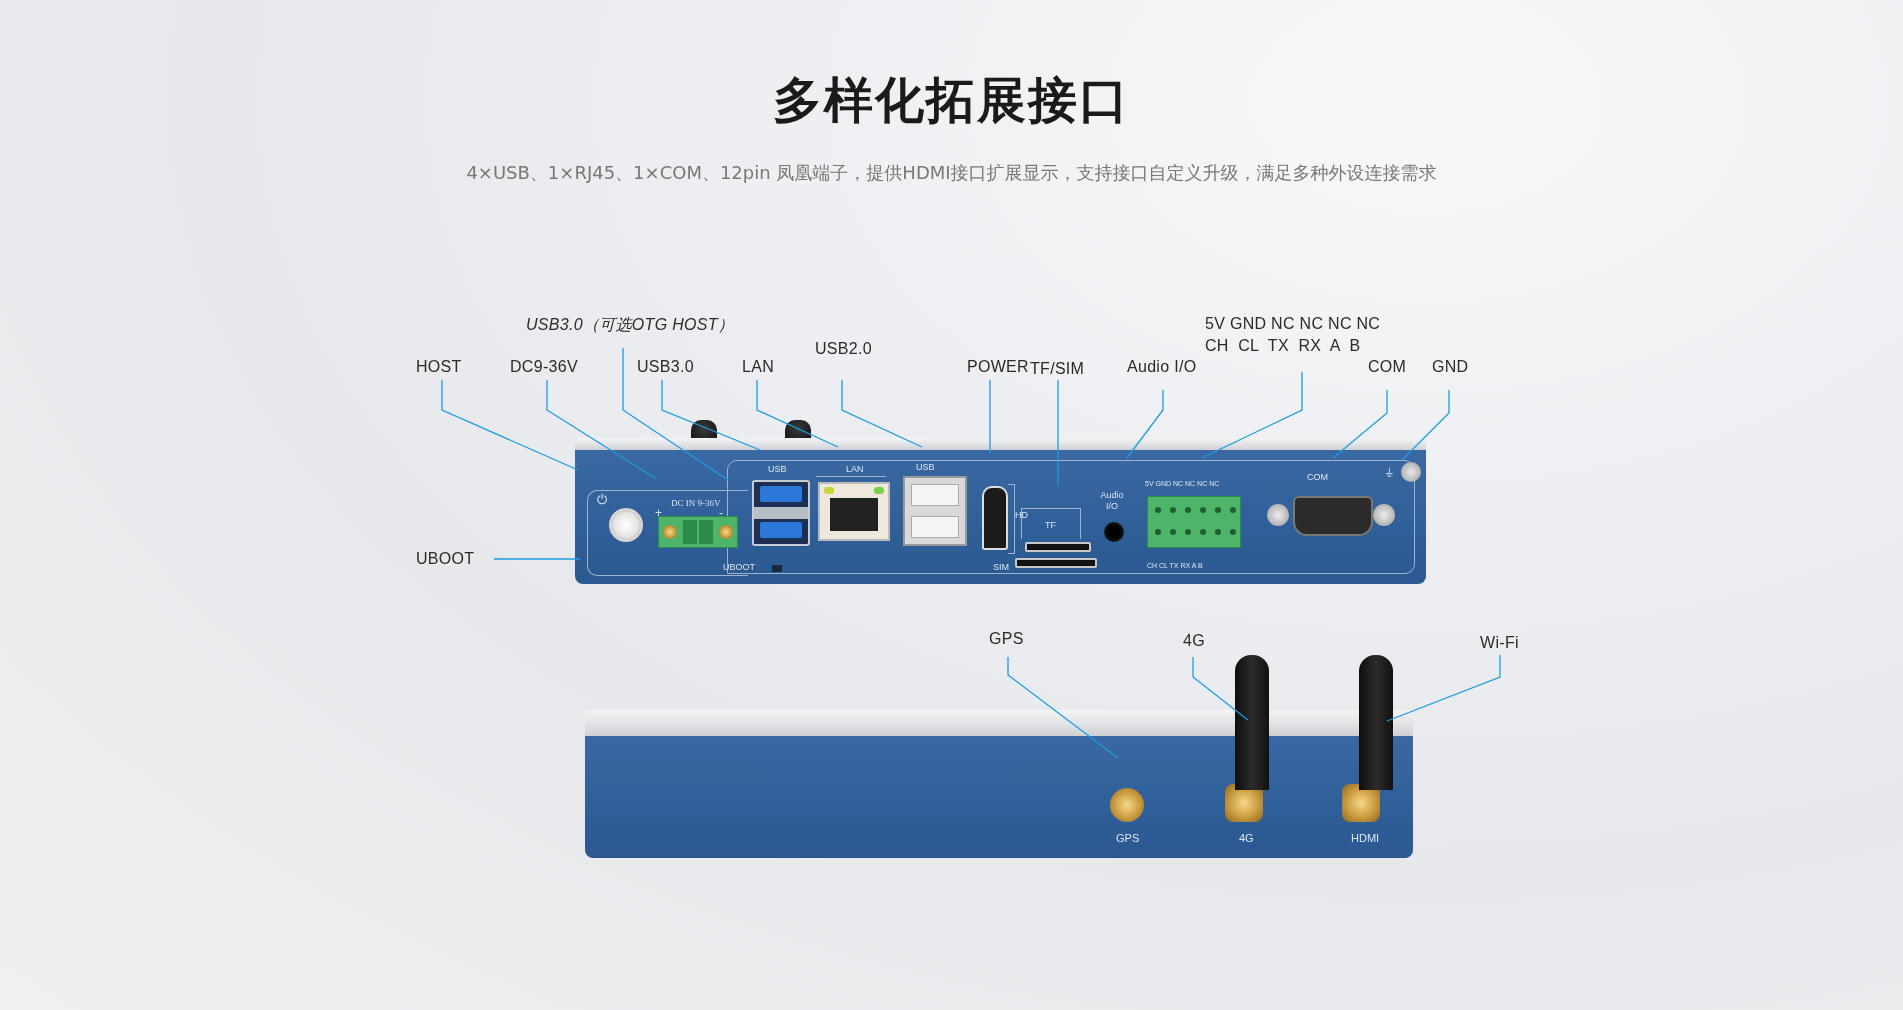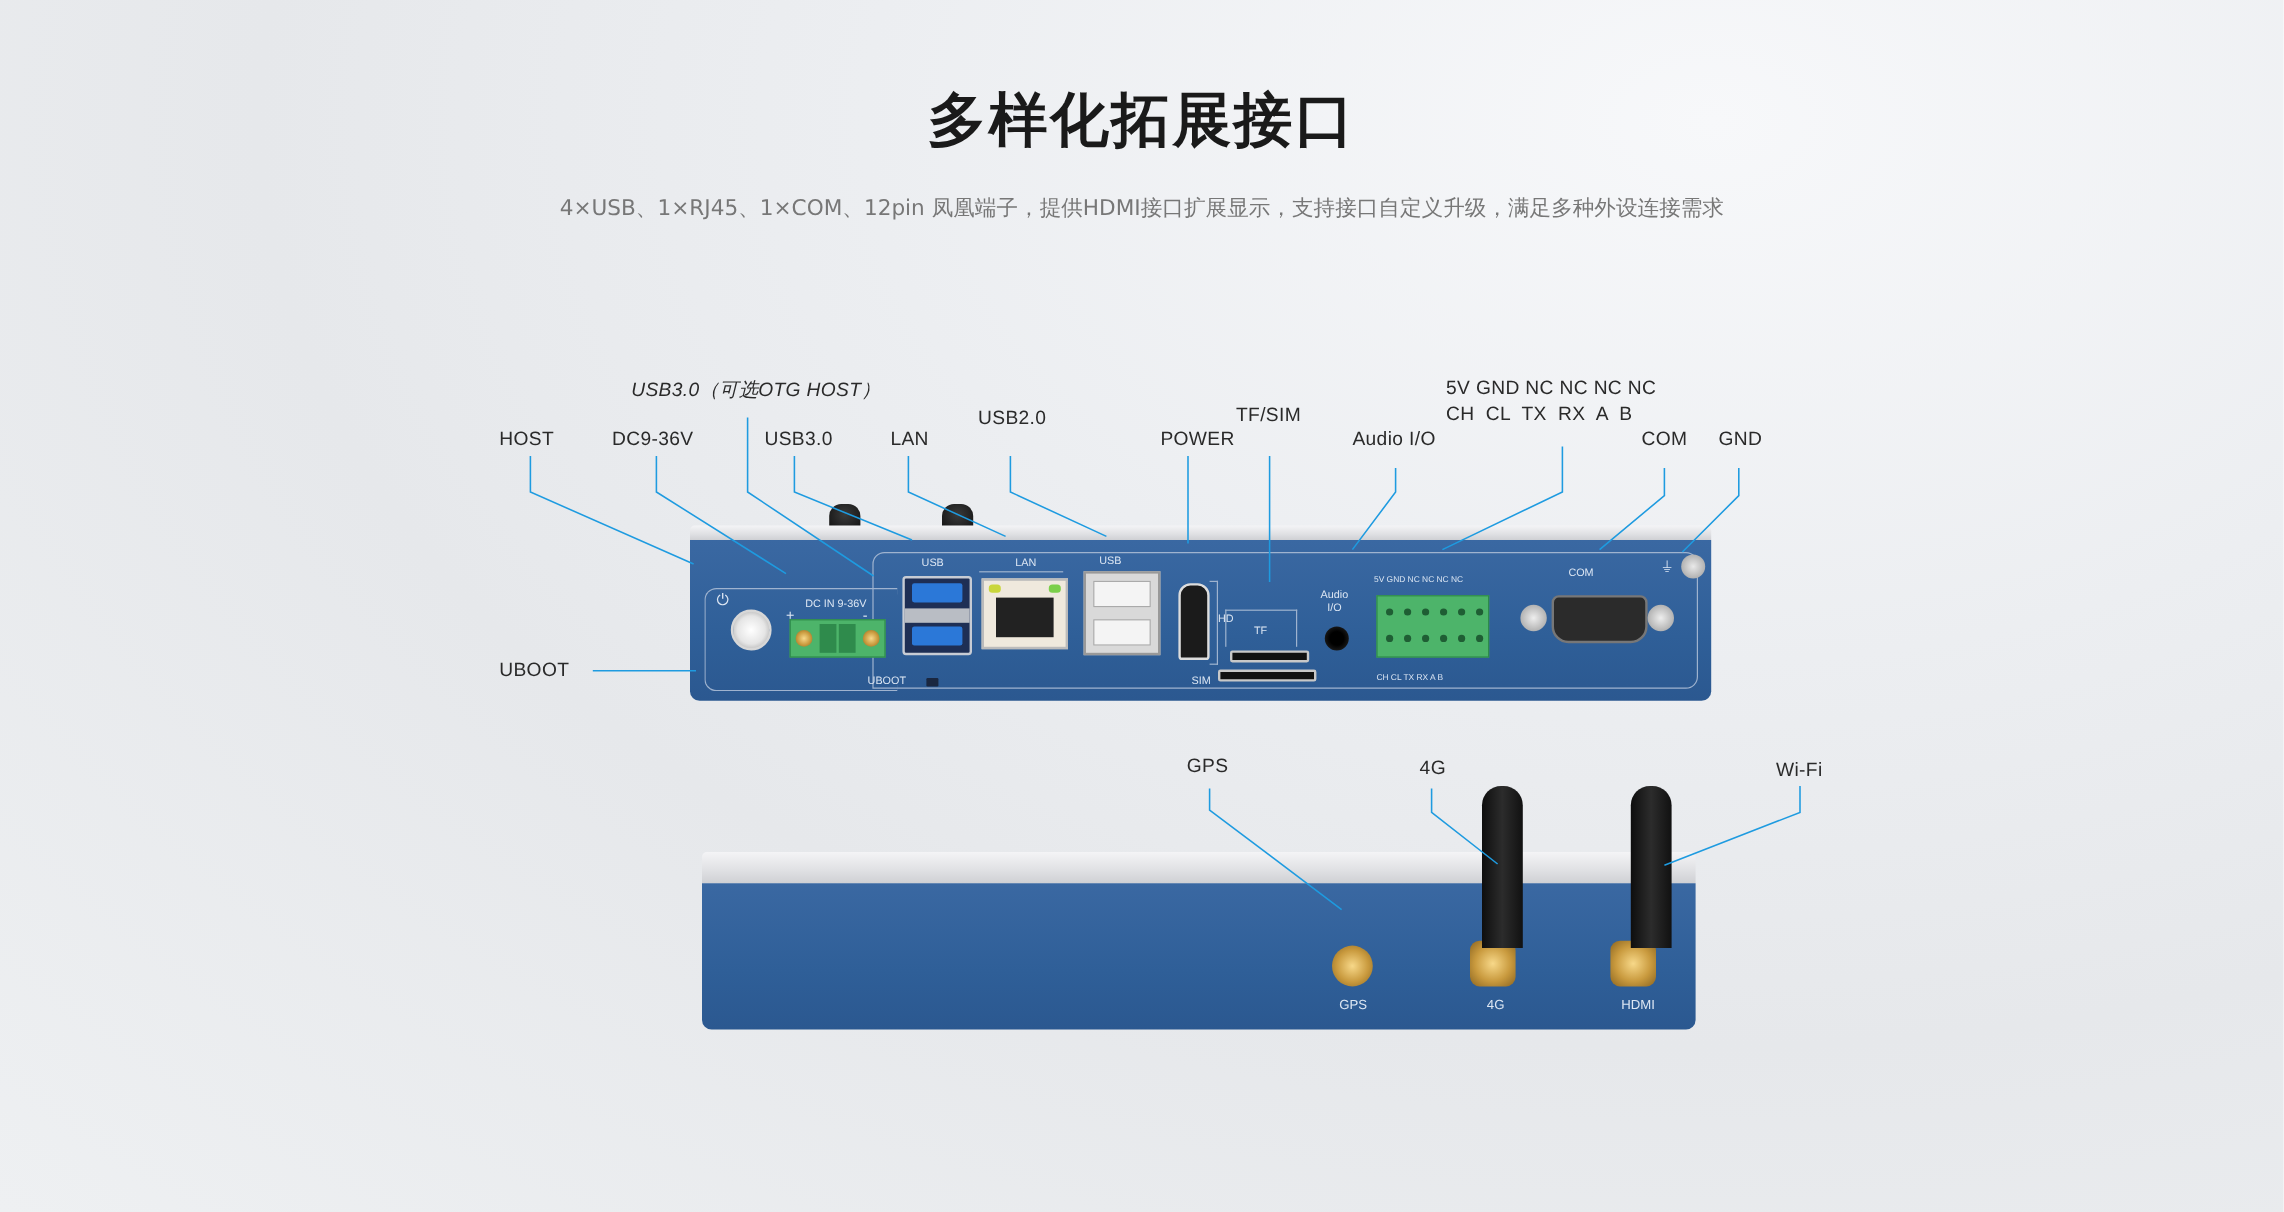--- a/index.html
+++ b/index.html
@@ -42,21 +42,21 @@
   <div class="abs lid" style="left:2px;top:18px;width:851px;height:12px;border-radius:4px 4px 0 0;"></div>
 
   <div class="abs panel" style="left:2px;top:30px;width:851px;height:134px;">
 
     <div class="frame" style="left:12px;top:40px;width:160px;height:84px;border-right:none;border-radius:10px 0 0 10px;"></div>
     <div class="frame" style="left:152px;top:10px;width:686px;height:112px;border-radius:10px 10px 10px 0;"></div>
 
     <div class="abs" style="left:22px;top:42px;color:#dce6f3;font-size:13px;">⏻</div>
     <div class="abs" style="left:34px;top:58px;width:30px;height:30px;border-radius:50%;background:radial-gradient(circle,#ffffff 0%,#e5e5e5 55%,#9a9a9a 100%);border:2px solid #d7d7d7;"></div>
 
-    <div class="plabel" style="left:96px;top:48px;">DC IN 9-36V</div>
+    <div class="plabel" style="left:96px;top:48px;font-family:Liberation Serif, serif;">DC IN 9-36V</div>
     <div class="plabel" style="left:80px;top:56px;font-size:12px;">+</div>
     <div class="plabel" style="left:144px;top:56px;font-size:12px;">-</div>
     <div class="green" style="left:83px;top:66px;width:78px;height:30px;">
       <div class="brass" style="left:4px;top:8px;width:14px;height:14px;"></div>
       <div style="position:absolute;left:24px;top:3px;width:14px;height:24px;background:#2f8b4c;"></div>
       <div style="position:absolute;left:40px;top:3px;width:14px;height:24px;background:#2f8b4c;"></div>
       <div class="brass" style="left:60px;top:8px;width:14px;height:14px;"></div>
     </div>
     <div class="plabel" style="left:148px;top:112px;">UBOOT</div>
     <div class="abs" style="left:197px;top:115px;width:10px;height:7px;background:#1a2740;border-radius:1px;"></div>
@@ -138,21 +138,21 @@
   <div class="antenna" style="left:776px;top:5px;width:34px;height:135px;"></div>
 </div>
 
 <div class="abs lbl" style="left:526px;top:315px;font-style:italic;">USB3.0（可选OTG HOST）</div>
 <div class="abs lbl" style="left:416px;top:358px;">HOST</div>
 <div class="abs lbl" style="left:510px;top:358px;">DC9-36V</div>
 <div class="abs lbl" style="left:637px;top:358px;">USB3.0</div>
 <div class="abs lbl" style="left:742px;top:358px;">LAN</div>
 <div class="abs lbl" style="left:815px;top:340px;">USB2.0</div>
 <div class="abs lbl" style="left:967px;top:358px;">POWER</div>
-<div class="abs lbl" style="left:1030px;top:338px;">TF/SIM</div>
+<div class="abs lbl" style="left:1030px;top:360px;">TF/SIM</div>
 <div class="abs lbl" style="left:1127px;top:358px;">Audio I/O</div>
 <div class="abs lbl" style="left:1205px;top:315px;">5V GND NC NC NC NC</div>
 <div class="abs lbl" style="left:1205px;top:337px;white-space:pre;">CH  CL  TX  RX  A  B</div>
 <div class="abs lbl" style="left:1368px;top:358px;">COM</div>
 <div class="abs lbl" style="left:1432px;top:358px;">GND</div>
 <div class="abs lbl" style="left:416px;top:550px;">UBOOT</div>
 
 <div class="abs lbl" style="left:989px;top:630px;">GPS</div>
 <div class="abs lbl" style="left:1183px;top:632px;">4G</div>
 <div class="abs lbl" style="left:1480px;top:634px;">Wi-Fi</div>

